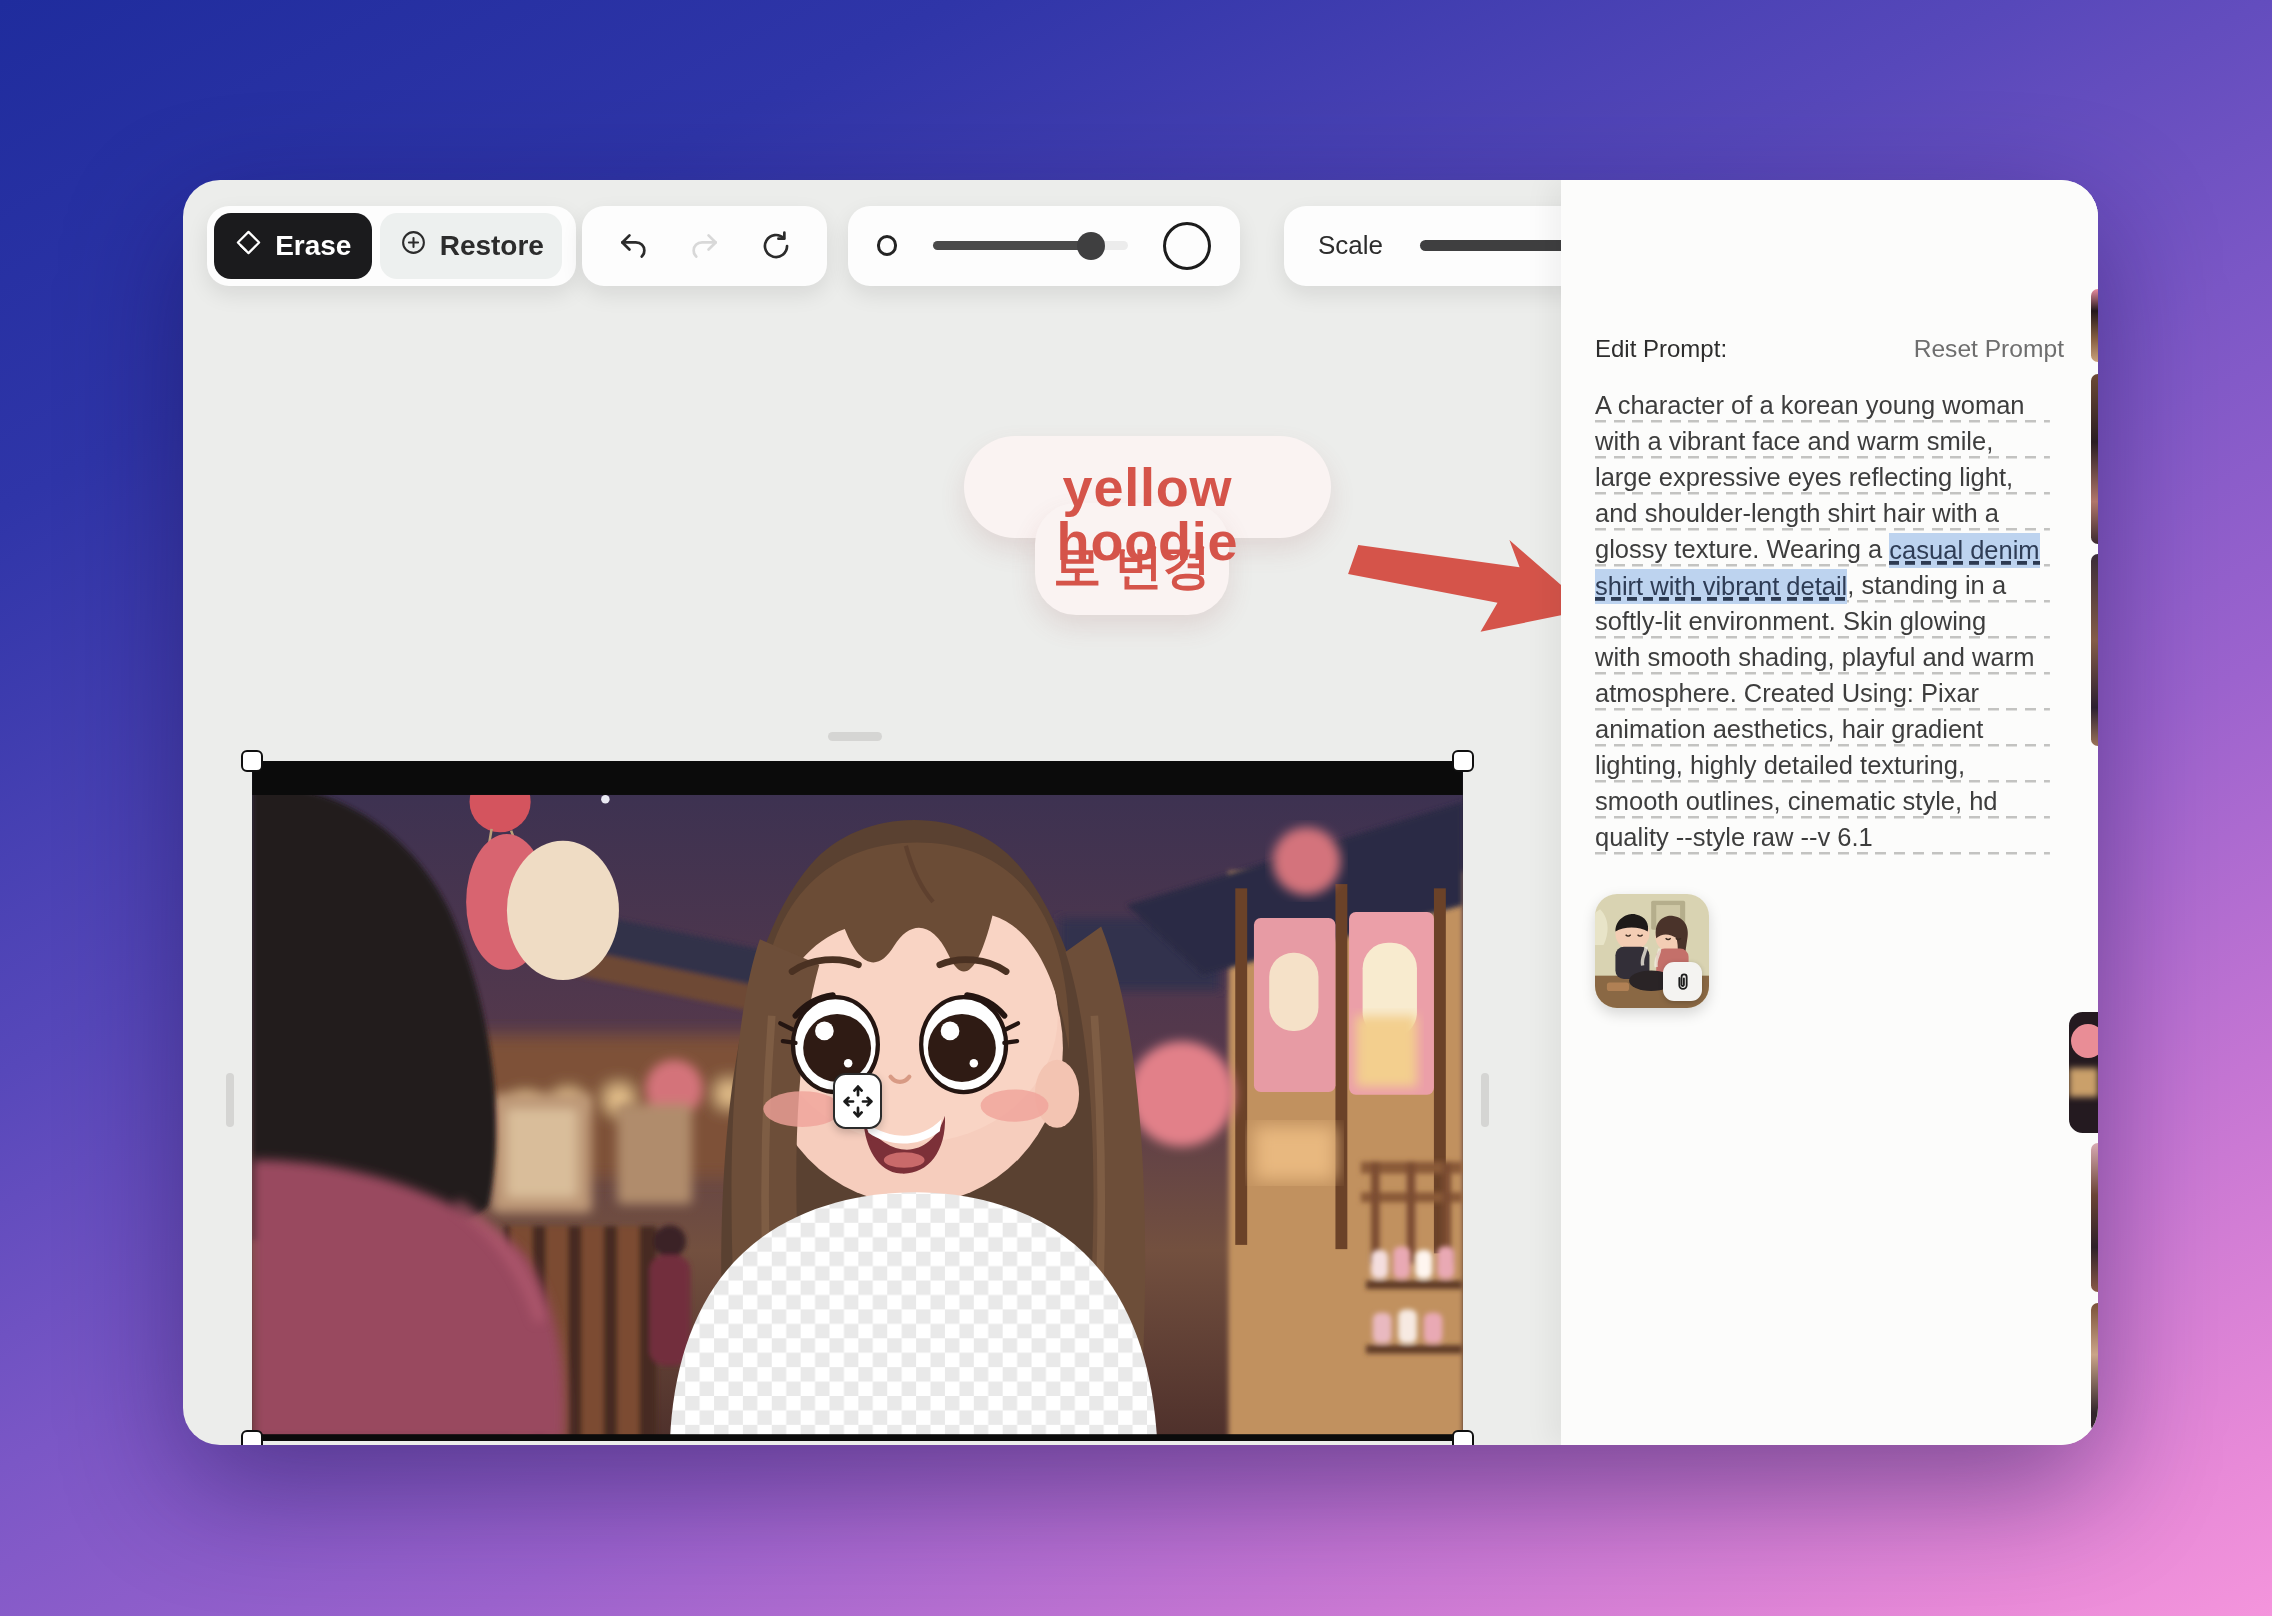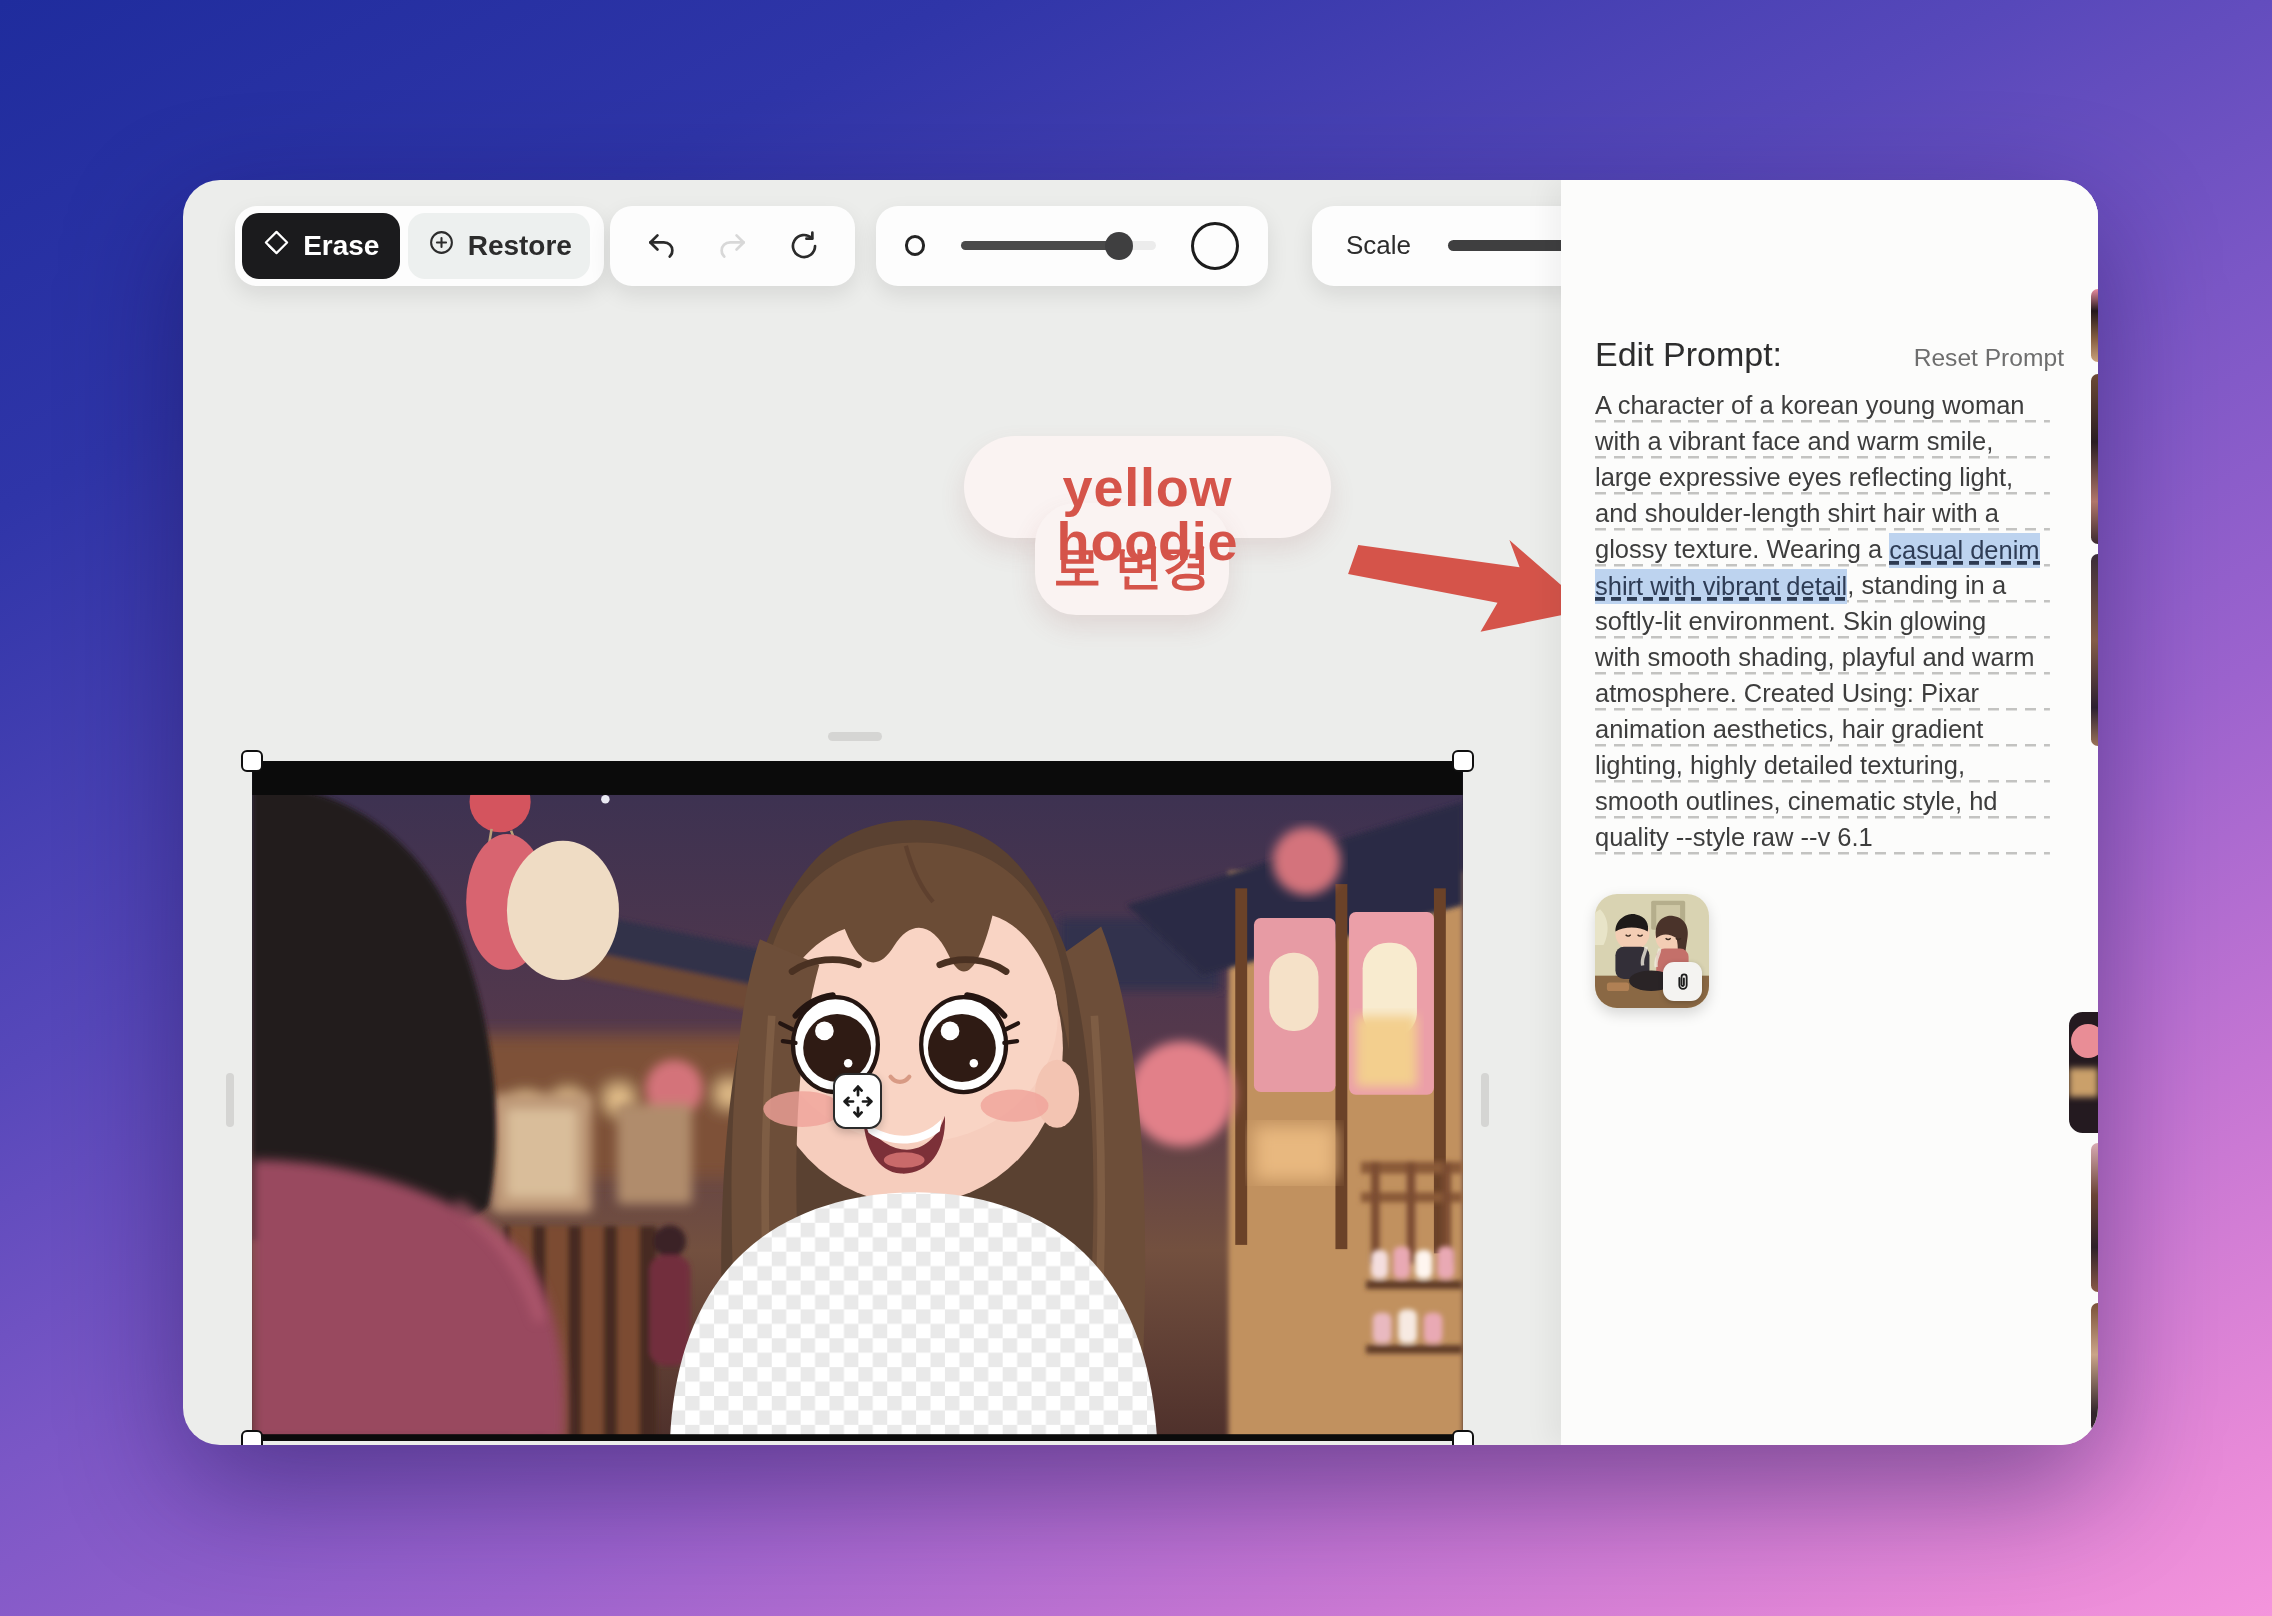--- a/index.html
+++ b/index.html
@@ -9,21 +9,21 @@
   *{margin:0;padding:0;box-sizing:border-box;}
   body{font-family:"Liberation Sans",sans-serif;}
   .stage{position:relative;width:2273px;height:1617px;overflow:hidden;
     background:linear-gradient(152deg,#1f2c9d 0%,#2f35a8 18%,#5748ba 38%,#7b57c6 52%,#9c63ce 66%,#c475d3 80%,#e88ad8 94%,#f495dc 100%);}
   
   .window{position:absolute;left:183px;top:180px;width:1915px;height:1265px;border-radius:37px;
     background:#ecedeb;overflow:hidden;box-shadow:0 42px 119px rgba(20,10,70,.45);}
   .right-panel{position:absolute;left:1378px;top:0;width:537px;height:1265px;background:#fcfcfb;
     box-shadow:-12px 0 25.5px rgba(0,0,0,.05);}
   
-  .card{position:absolute;background:#fdfdfd;border-radius:22px;box-shadow:0 8.5px 22px rgba(0,0,0,.09);margin-left:28px;}
+  .card{position:absolute;background:#fdfdfd;border-radius:22px;box-shadow:0 8.5px 22px rgba(0,0,0,.09);}
   .card-tools{left:24px;top:25.5px;width:369px;height:80px;display:flex;align-items:center;padding:6.8px;gap:8.5px;}
   .btn{height:66px;border-radius:17px;display:flex;align-items:center;justify-content:center;gap:12px;
     font-size:28px;font-weight:600;border:none;cursor:pointer;}
   .btn-erase{width:158px;background:#1b1b1d;color:#fff;}
   .btn-restore{width:182px;background:#edf0ef;color:#2c2c2c;}
   .card-history{left:399px;top:25.5px;width:245px;height:80px;display:flex;align-items:center;justify-content:space-around;padding:0 15.3px;}
   .icon-btn{width:37px;height:37px;display:flex;align-items:center;justify-content:center;background:none;border:none;cursor:pointer;}
   .card-brush{left:665px;top:25.5px;width:392px;height:80px;display:flex;align-items:center;justify-content:space-between;padding:0 29px;}
   .track{position:relative;width:195px;height:8.5px;border-radius:5.1px;background:#ececec;}
   .track .fill{position:absolute;left:0;top:0;height:8.5px;border-radius:5.1px;background:#4a4a4a;}
@@ -55,21 +55,21 @@
   .bubble{position:absolute;background:#faf3f2;box-shadow:0 12px 25.5px rgba(150,80,80,.14);}
   .bubble-1{left:781px;top:256px;width:367px;height:102px;border-radius:53px;}
   .bubble-2{left:852px;top:323px;width:194px;height:112px;border-radius:41px;}
   .ann-text{position:absolute;color:var(--accentRed);font-weight:700;text-align:center;line-height:1;
     font-family:"Liberation Sans","DejaVu Sans",sans-serif;}
   .ann-1{left:781px;top:280px;width:367px;font-size:54px;letter-spacing:0.8px;}
   .ann-2{left:852px;top:363px;width:194px;font-size:48px;}
   .ann-arrow{position:absolute;left:0;top:0;pointer-events:none;}
   
   .panel-head{position:absolute;left:34px;top:155px;width:469px;display:flex;justify-content:space-between;align-items:baseline;}
-  .panel-title{font-size:34px;color:#2d2d2d;}
+  .panel-title{font-size:24px;color:#2d2d2d;}
   .reset-btn{font-size:24.6px;color:#6e6e6e;background:none;border:none;cursor:pointer;}
   .prompt{position:absolute;left:34px;top:207px;width:469px;cursor:text;}
   .pline{position:relative;font-size:25.5px;line-height:36px;color:var(--ink);white-space:nowrap;
     background-image:repeating-linear-gradient(90deg,#c3c3c1 0 11px,transparent 11px 18.7px);
     background-repeat:no-repeat;background-size:97% 2.5px;background-position:0 calc(100% - 0.8px);}
   .pline mark{background:var(--hlBlue);color:var(--hlText);padding:2.5px 0 1.7px;
     background-clip:border-box;
     box-shadow:0 0 0 0;
     border-bottom:3.8px solid transparent;
     background-image:repeating-linear-gradient(90deg,#2c3a52 0 10.2px,transparent 10.2px 16px),linear-gradient(var(--hlBlue),var(--hlBlue));

